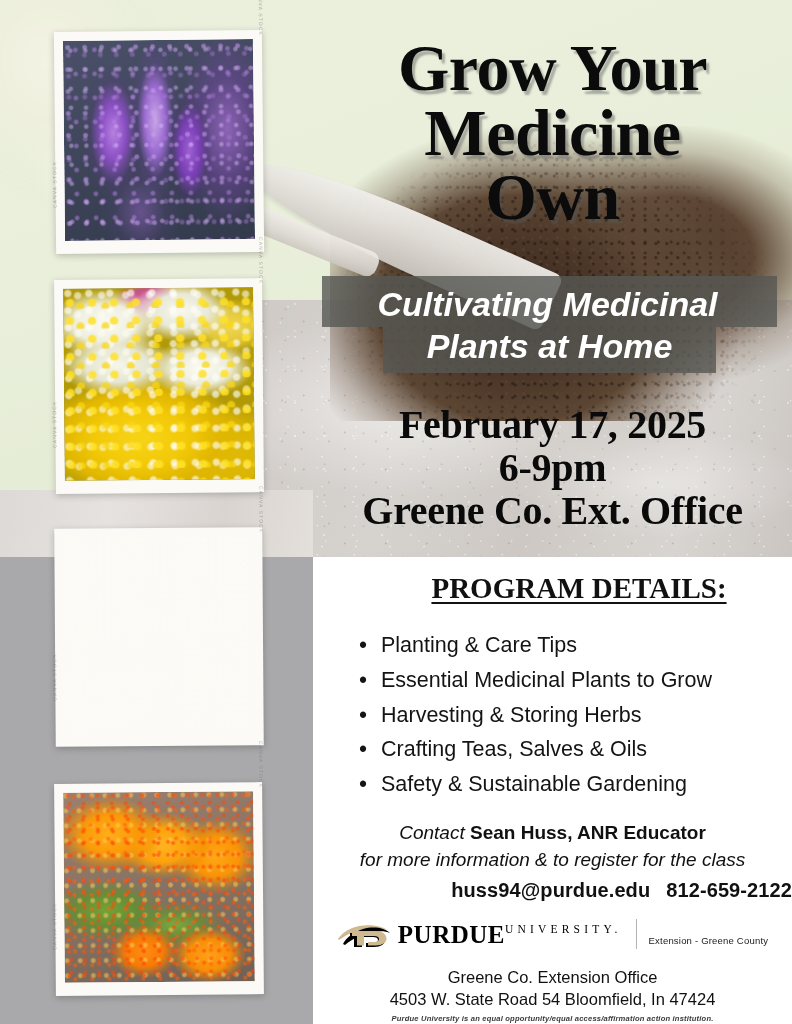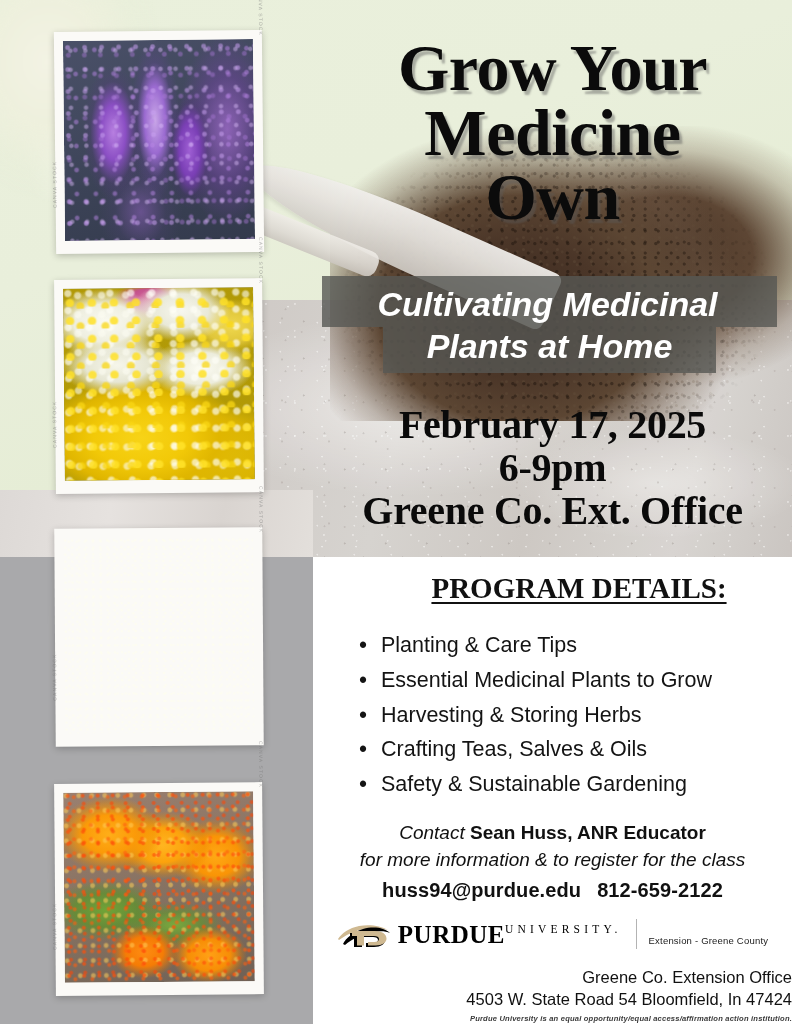--- a/index.html
+++ b/index.html
@@ -383,20 +383,21 @@
   .contact .c2 {
     font-size: 19px;
     font-style: italic;
     line-height: 1.42;
   }
   .contact .c3 {
     font-size: 20px;
     font-weight: bold;
     line-height: 1.6;
     letter-spacing: 0.1px;
+    text-align: right;
   }
   .contact .c3 .gap { display: inline-block; width: 16px; }
 
   
   .logo-row {
     position: absolute;
     left: 0; top: 918px;
     width: 479px;
     display: flex;
     align-items: center;
@@ -438,21 +439,21 @@
     font-size: 9.5px;
     color: #1a1a1a;
     letter-spacing: 0.2px;
     margin-top: 12px;
   }
 
   .footer {
     position: absolute;
     left: 0; top: 966px;
     width: 479px;
-    text-align: right;
+    text-align: center;
     font-family: "Liberation Sans", sans-serif;
     color: #111111;
   }
   .footer .f1 { font-size: 16.5px; line-height: 1.35; }
   .footer .f2 { font-size: 16.5px; line-height: 1.35; }
   .footer .f3 {
     font-size: 7.6px;
     font-style: italic;
     font-weight: bold;
     letter-spacing: 0.18px;

